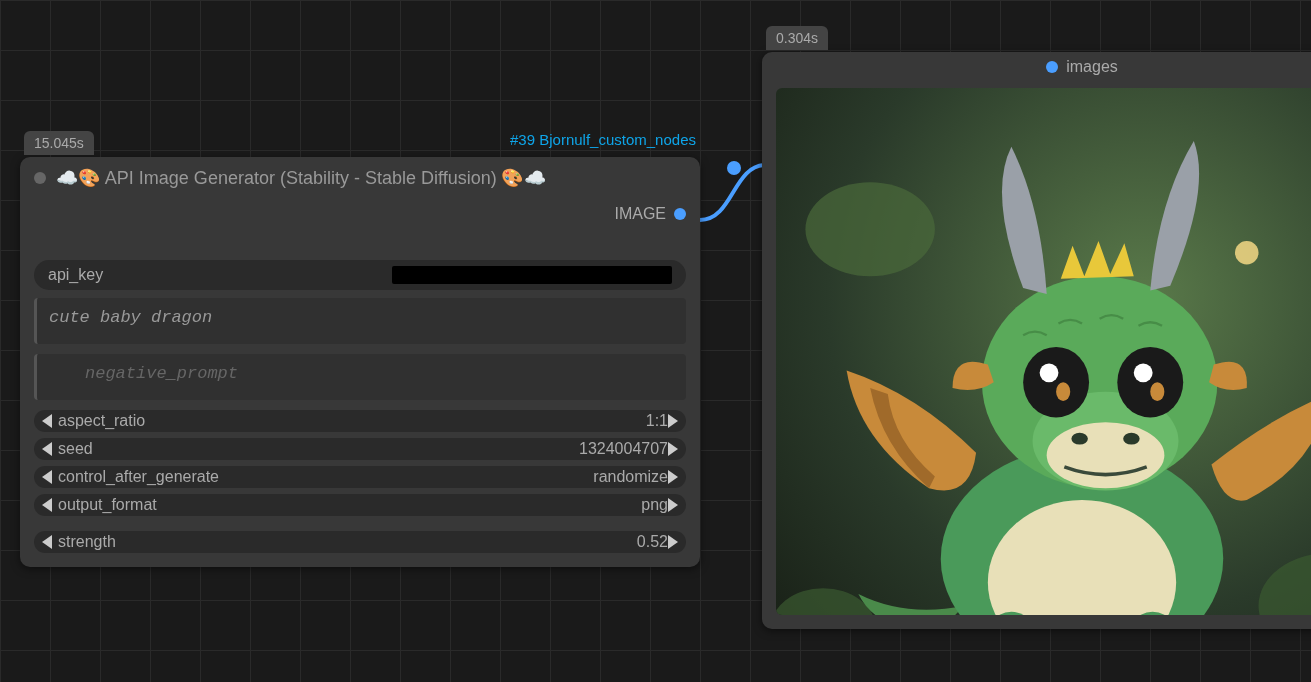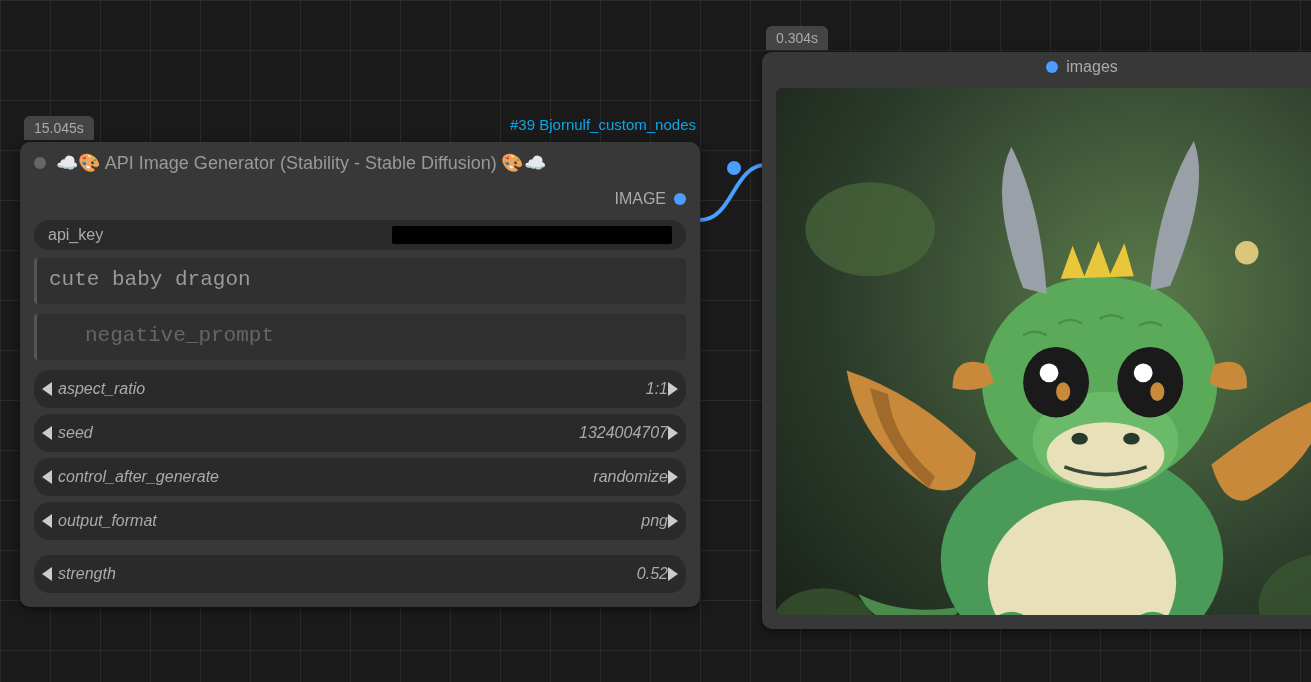--- a/index.html
+++ b/index.html
@@ -74,50 +74,51 @@
     .field-row {
       background: #2a2a2a;
       border-radius: 16px;
       padding: 6px 14px;
       margin-bottom: 8px;
       display: flex;
       align-items: center;
       justify-content: space-between;
       color: #aaa;
       font-size: 16px;
+      margin-top: 25px;
     }
     .api-key-value {
       background: #000;
       width: 280px;
       height: 18px;
       border-radius: 2px;
     }
     .text-area {
       background: #303030;
       border-left: 3px solid #555;
       border-radius: 4px;
       padding: 10px 12px;
       margin-bottom: 10px;
       color: #999;
       font-family: "Courier New", monospace;
-      font-size: 21px;
+      font-size: 17px;
       min-height: 46px;
+      font-style: italic;
     }
     .text-area.placeholder { color: #666; padding-left: 48px; }
     .spinner-row {
       background: #2a2a2a;
       border-radius: 16px;
-      padding: 10px 8px;
+      padding: 2px 8px;
       margin-bottom: 6px;
       display: flex;
       align-items: center;
       justify-content: space-between;
       color: #aaa;
       font-size: 16px;
-      font-style: italic;
     }
     .spinner-row .left-part {
       display: flex;
       align-items: center;
       gap: 6px;
     }
     .spinner-row .right-part {
       display: flex;
       align-items: center;
     }
@@ -147,21 +148,21 @@
 </head>
 <body>
 
 <div class="grid-bg"></div>
 
 <svg class="link" style="left:698px; top:160px; width:80px; height:70px;">
   <path d="M 2 60 C 35 60, 35 5, 68 5" stroke="#4a9eff" stroke-width="4" fill="none"></path>
   <circle cx="36" cy="8" r="7" fill="#4a9eff"></circle>
 </svg>
 
-<div class="node" style="left:20px; top:142px; width:680px;">
+<div class="node" style="left:20px; top:157px; width:680px;">
   <div class="time-badge" style="top:-26px; left:4px;">15.045s</div>
   <div class="id-badge" style="top:-26px; right:4px;">#39 Bjornulf_custom_nodes</div>
   <div class="node-header">
     <span class="dot"></span>
     <span>☁️🎨 API Image Generator (Stability - Stable Diffusion) 🎨☁️</span>
   </div>
   <div class="port-row">
     <span>IMAGE</span>
     <span class="port-dot"></span>
   </div>

